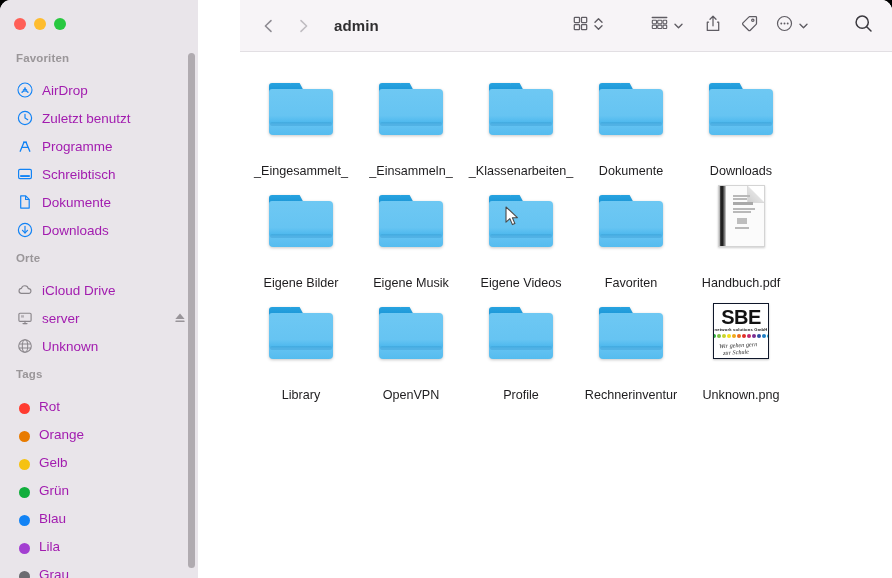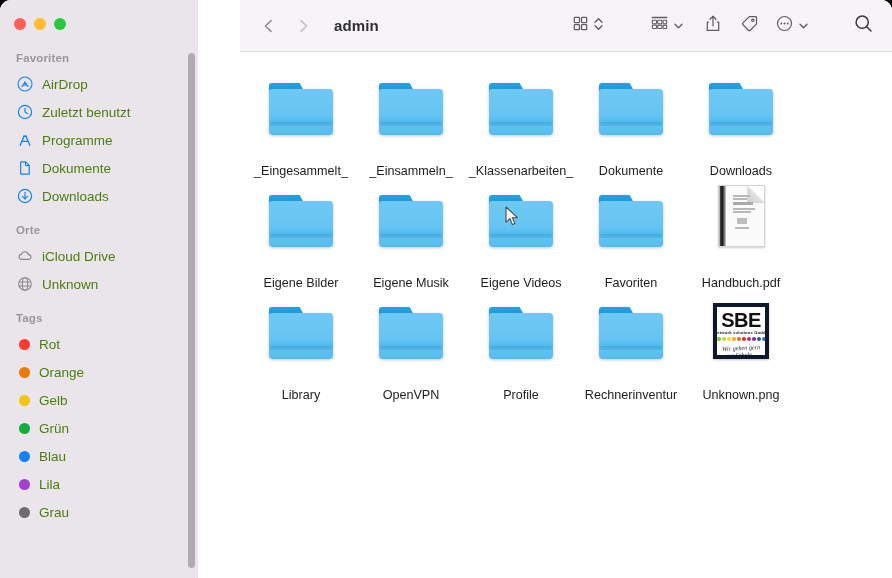--- a/index.html
+++ b/index.html
@@ -49,26 +49,26 @@
     font-weight: bold;
     color: #9a9699;
     letter-spacing: 0.15px;
     padding: 0 0 6px 16px;
   }
   .sb-section-title.orte { padding-top: 14px; }
   .sb-section-title.tags { padding-top: 14px; }
 
   .sb-item {
     display: flex;
-    align-items: center;
+    align-items: flex-end;
     height: 28px;
     padding-left: 16px;
     padding-right: 10px;
     font-size: 13.5px;
-    color: #4d7c0f;
+    color: #a21caf;
     gap: 9px;
     cursor: default;
   }
   .sb-item .sb-label { flex: 1 1 auto; white-space: nowrap; }
   .sb-ic {
     width: 17px;
     height: 17px;
     flex: 0 0 17px;
     display: flex;
     align-items: center;
@@ -261,21 +261,21 @@
     position: absolute;
     background: #a9a9a9;
   }
 
   
   .pngicon {
     position: relative;
     width: 56px;
     height: 56px;
     background: #ffffff;
-    border: 4px solid #0f172a;
+    border: 1px solid #0f172a;
     box-shadow: 0 1px 2px rgba(0,0,0,.22);
     overflow: hidden;
     display: flex;
     flex-direction: column;
     align-items: center;
     padding-top: 4px;
     box-sizing: border-box;
   }
   .sbe-word {
     font-family: "Liberation Sans", sans-serif;
@@ -371,20 +371,29 @@
           <svg width="16" height="16" viewBox="0 0 16 16" fill="none" stroke="#1283f5" stroke-width="1.35" stroke-linecap="round">
             <path d="M3.2 13.2 7 4.2"></path>
             <path d="M12.8 13.2 9 4.2"></path>
             <path d="M5.3 9.3h5.4"></path>
             <path d="M6.6 4.2h2.8"></path>
           </svg>
         </span>
         <span class="sb-label">Programme</span>
       </div>
 
+      <div class="sb-item">
+        <span class="sb-ic">
+          <svg width="16" height="16" viewBox="0 0 16 16" fill="none" stroke="#1283f5" stroke-width="1.2">
+            <rect x="1.6" y="3.3" width="12.8" height="9.4" rx="1.4"></rect>
+            <rect x="3.2" y="9.1" width="9.6" height="1.9" fill="#1283f5" stroke="none"></rect>
+          </svg>
+        </span>
+        <span class="sb-label">Schreibtisch</span>
+      </div>
 
       <div class="sb-item">
         <span class="sb-ic">
           <svg width="16" height="16" viewBox="0 0 16 16" fill="none" stroke="#1283f5" stroke-width="1.2" stroke-linejoin="round">
             <path d="M3.7 1.9h5l3.5 3.5v8.7h-8.5z"></path>
             <path d="M8.6 1.9v3.6h3.6"></path>
           </svg>
         </span>
         <span class="sb-label">Dokumente</span>
       </div>
@@ -404,20 +413,37 @@
 
       <div class="sb-item">
         <span class="sb-ic">
           <svg width="16" height="16" viewBox="0 0 16 16" fill="none" stroke="#8a868b" stroke-width="1.15" stroke-linejoin="round">
             <path d="M4.1 11.4a2.5 2.5 0 0 1 .35-4.96A3.5 3.5 0 0 1 11.3 6.6a2.4 2.4 0 0 1 .45 4.8z"></path>
           </svg>
         </span>
         <span class="sb-label">iCloud Drive</span>
       </div>
 
+      <div class="sb-item">
+        <span class="sb-ic">
+          <svg width="16" height="16" viewBox="0 0 16 16" fill="none" stroke="#8a868b" stroke-width="1.15">
+            <rect x="1.9" y="3.2" width="12.2" height="8.2" rx="1.1"></rect>
+            <path d="M6 13.6h4" stroke-linecap="round"></path>
+            <path d="M8 11.4v2.2" stroke-linecap="round"></path>
+            <rect x="4" y="5.2" width="3" height="2.4" fill="#8a868b" stroke="none" opacity=".55"></rect>
+          </svg>
+        </span>
+        <span class="sb-label">server</span>
+        <span class="sb-ic eject-ic">
+          <svg width="14" height="14" viewBox="0 0 14 14" fill="#8a868b">
+            <path d="M7 2.6 11.6 8H2.4z"></path>
+            <rect x="2.4" y="9.4" width="9.2" height="1.6" rx="0.6"></rect>
+          </svg>
+        </span>
+      </div>
 
       <div class="sb-item">
         <span class="sb-ic">
           <svg width="16" height="16" viewBox="0 0 16 16" fill="none" stroke="#8a868b" stroke-width="1.05">
             <circle cx="8" cy="8" r="6.3"></circle>
             <ellipse cx="8" cy="8" rx="2.7" ry="6.3"></ellipse>
             <path d="M1.9 6h12.2M1.9 10h12.2"></path>
           </svg>
         </span>
         <span class="sb-label">Unknown</span>

